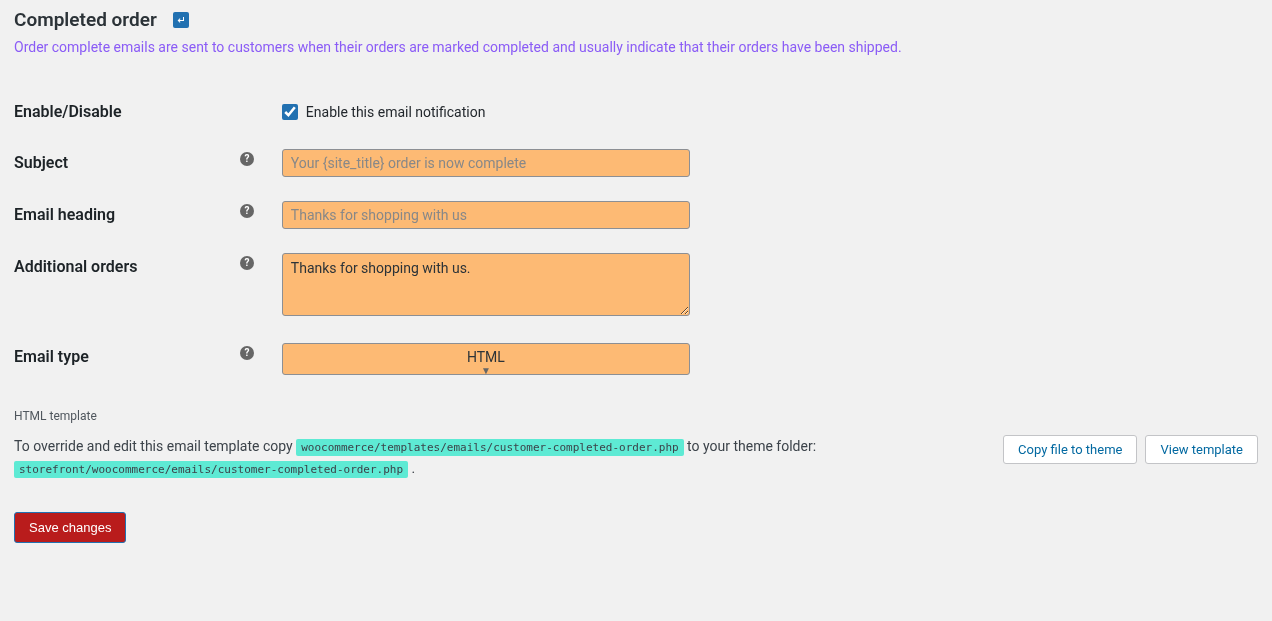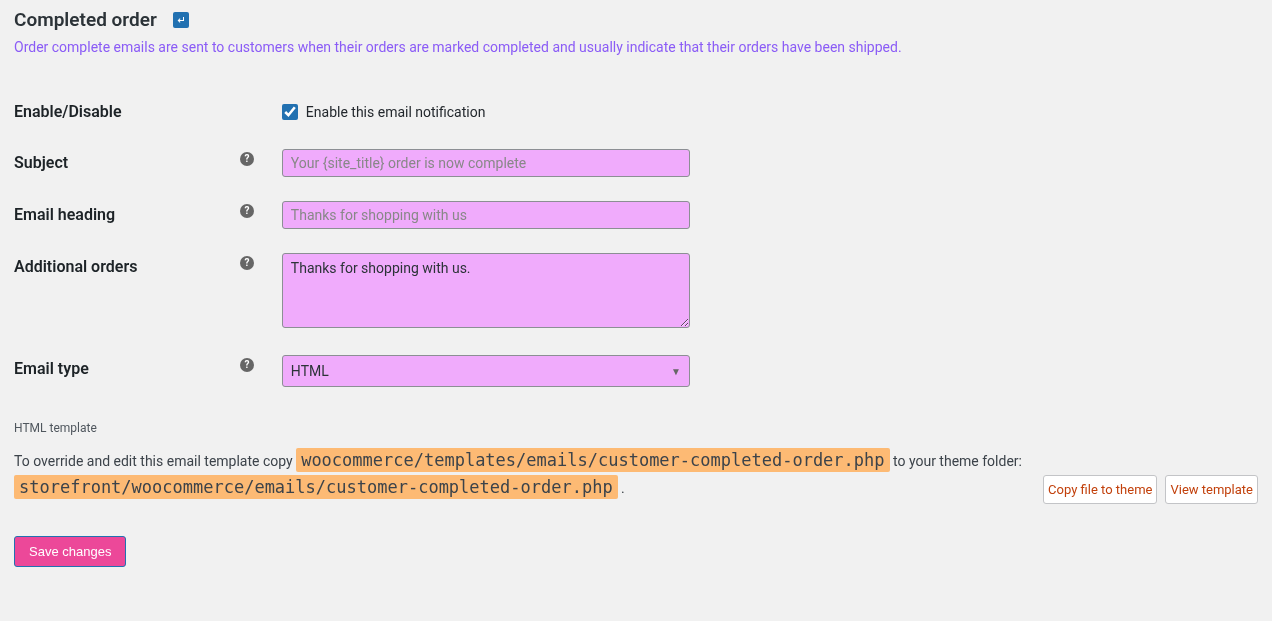--- a/index.html
+++ b/index.html
@@ -90,38 +90,39 @@
       width: 16px;
       height: 16px;
       accent-color: #2271b1;
     }
     input[type="text"], textarea, .select-box {
       width: 408px;
       border: 1px solid #8c8f94;
       border-radius: 3px;
       padding: 5px 8px;
       font-size: 14px;
-      background: #f0abfc;
+      background: #fdba74;
       color: #2c3338;
       font-family: inherit;
     }
     input[type="text"]::placeholder, textarea::placeholder {
       color: #888;
     }
     textarea {
-      height: 75px;
+      height: 63px;
       resize: both;
       line-height: 1.4;
     }
     .select-box {
       display: flex;
       justify-content: space-between;
       align-items: center;
       height: 32px;
       cursor: pointer;
+      flex-direction: column;
     }
     .select-arrow {
       font-size: 10px;
       color: #666;
     }
     h3.template-heading {
       font-size: 12px;
       font-weight: 400;
       color: #50575e;
       margin-top: 22px;
@@ -133,44 +134,43 @@
       align-items: flex-start;
       gap: 20px;
     }
     .template-text {
       color: #3c434a;
       line-height: 1.6;
       flex: 1;
     }
     code {
       font-family: Consolas, Monaco, monospace;
-      background: #fdba74;
+      background: #5eead4;
       padding: 2px 5px;
       border-radius: 2px;
-      font-size: 17px;
+      font-size: 11px;
       text-align: right;
     }
     .template-buttons {
       display: flex;
       gap: 8px;
     }
     .button {
       display: inline-block;
       border: 1px solid #c3c4c7;
       background: #fff;
-      color: #c2410c;
-      padding: 6px 4px;
+      color: #0369a1;
+      padding: 6px 14px;
       font-size: 13px;
       border-radius: 3px;
       cursor: pointer;
       text-decoration: none;
-      margin-top: 28px;
     }
     .button-primary {
-      background: #ec4899;
+      background: #b91c1c;
       border-color: #2271b1;
       color: #fff;
       padding: 7px 14px;
       font-size: 13px;
       margin-top: 32px;
     }
   </style>
 </head>
 <body>
 

